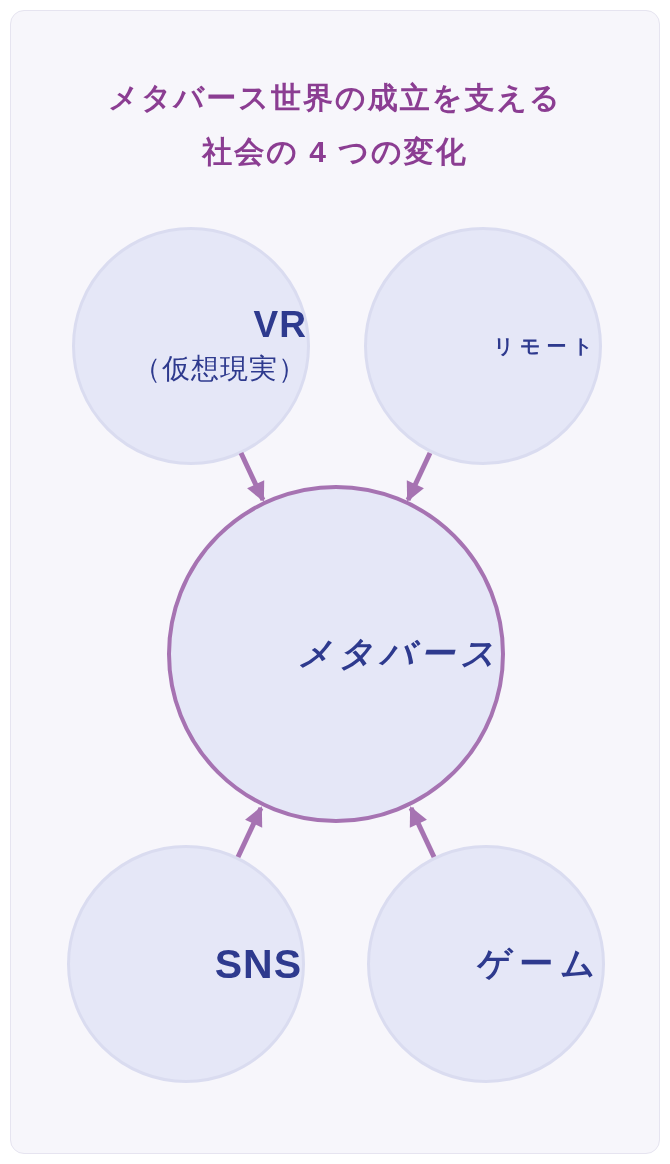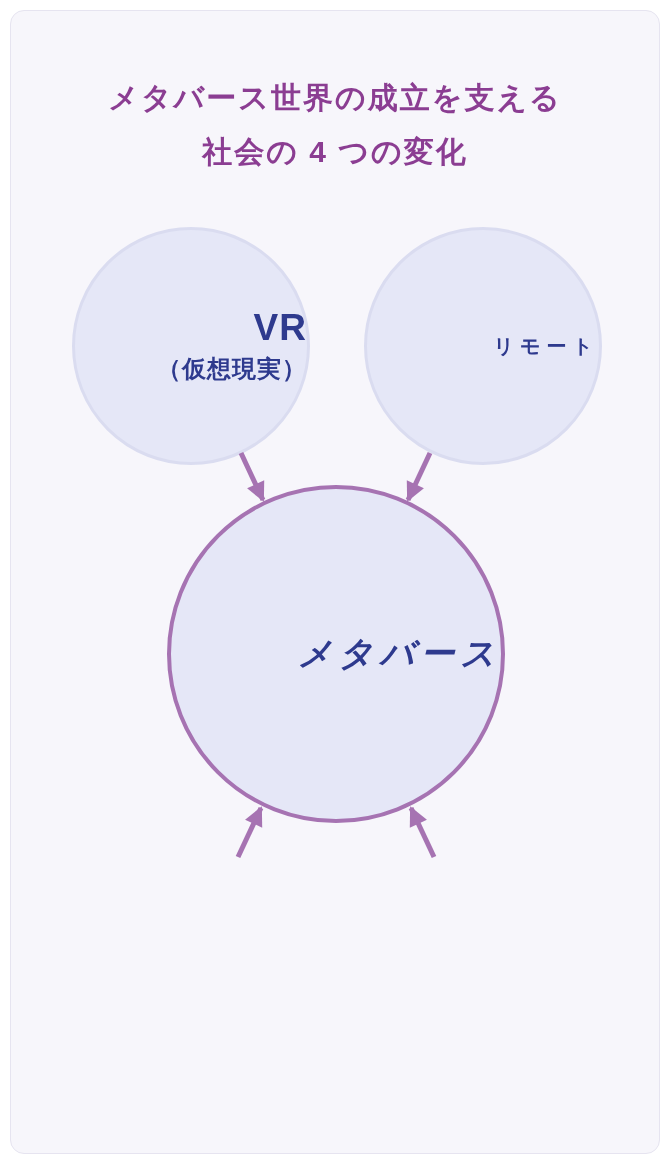--- a/index.html
+++ b/index.html
@@ -52,21 +52,21 @@
   .node-sns    { left: 56px;  top: 834px; }
   .node-game   { left: 356px; top: 834px; }
   .center-node {
     left: 156px; top: 474px;
     width: 338px; height: 338px;
     border: 4px solid var(--center-border, #a673b2);
     font-style: italic;
   }
   .node-main  { font-size: 20px; font-weight: 700; letter-spacing: 2px; }
   .vr-main    { font-size: 37px; letter-spacing: 1px; }
-  .vr-sub     { font-size: 24px; font-weight: 700; letter-spacing: 1px; margin-top: 4px; }
+  .vr-sub     { font-size: 28px; font-weight: 400; letter-spacing: 1px; margin-top: 4px; }
   .remote-line{ line-height: 46px; letter-spacing: 6px; }
   .center-label { font-size: 34px; font-weight: 700; letter-spacing: 6px; }
   .sns-label  { font-size: 41px; letter-spacing: 1px; }
   .game-label { font-size: 34px; letter-spacing: 7px; }
   .arrows {
     position: absolute;
     left: 0; top: 0;
     pointer-events: none;
   }
   .arrows line {
@@ -92,21 +92,27 @@
     </div>
 
     <div class="circle node node-remote">
       <div class="node-main remote-line">リモート</div>
     </div>
 
     <div class="circle center-node">
       <div class="center-label">メタバース</div>
     </div>
 
+    <div class="circle node node-sns">
+      <div class="node-main sns-label">SNS</div>
+    </div>
 
+    <div class="circle node node-game">
+      <div class="node-main game-label">ゲーム</div>
+    </div>
 
     <svg class="arrows" width="650" height="1144" viewBox="0 0 650 1144" aria-hidden="true">
       <defs>
         <marker id="ah" viewBox="0 0 10 10" refX="8.5" refY="5" markerWidth="4.5" markerHeight="4.5" orient="auto" markerUnits="strokeWidth">
           <path d="M0.8,0.8 L9.4,5 L0.8,9.2 Z"></path>
         </marker>
       </defs>
       <line x1="230" y1="442" x2="252" y2="489" marker-end="url(#ah)"></line>
       <line x1="419" y1="442" x2="397" y2="489" marker-end="url(#ah)"></line>
       <line x1="227" y1="846" x2="250" y2="797" marker-end="url(#ah)"></line>

